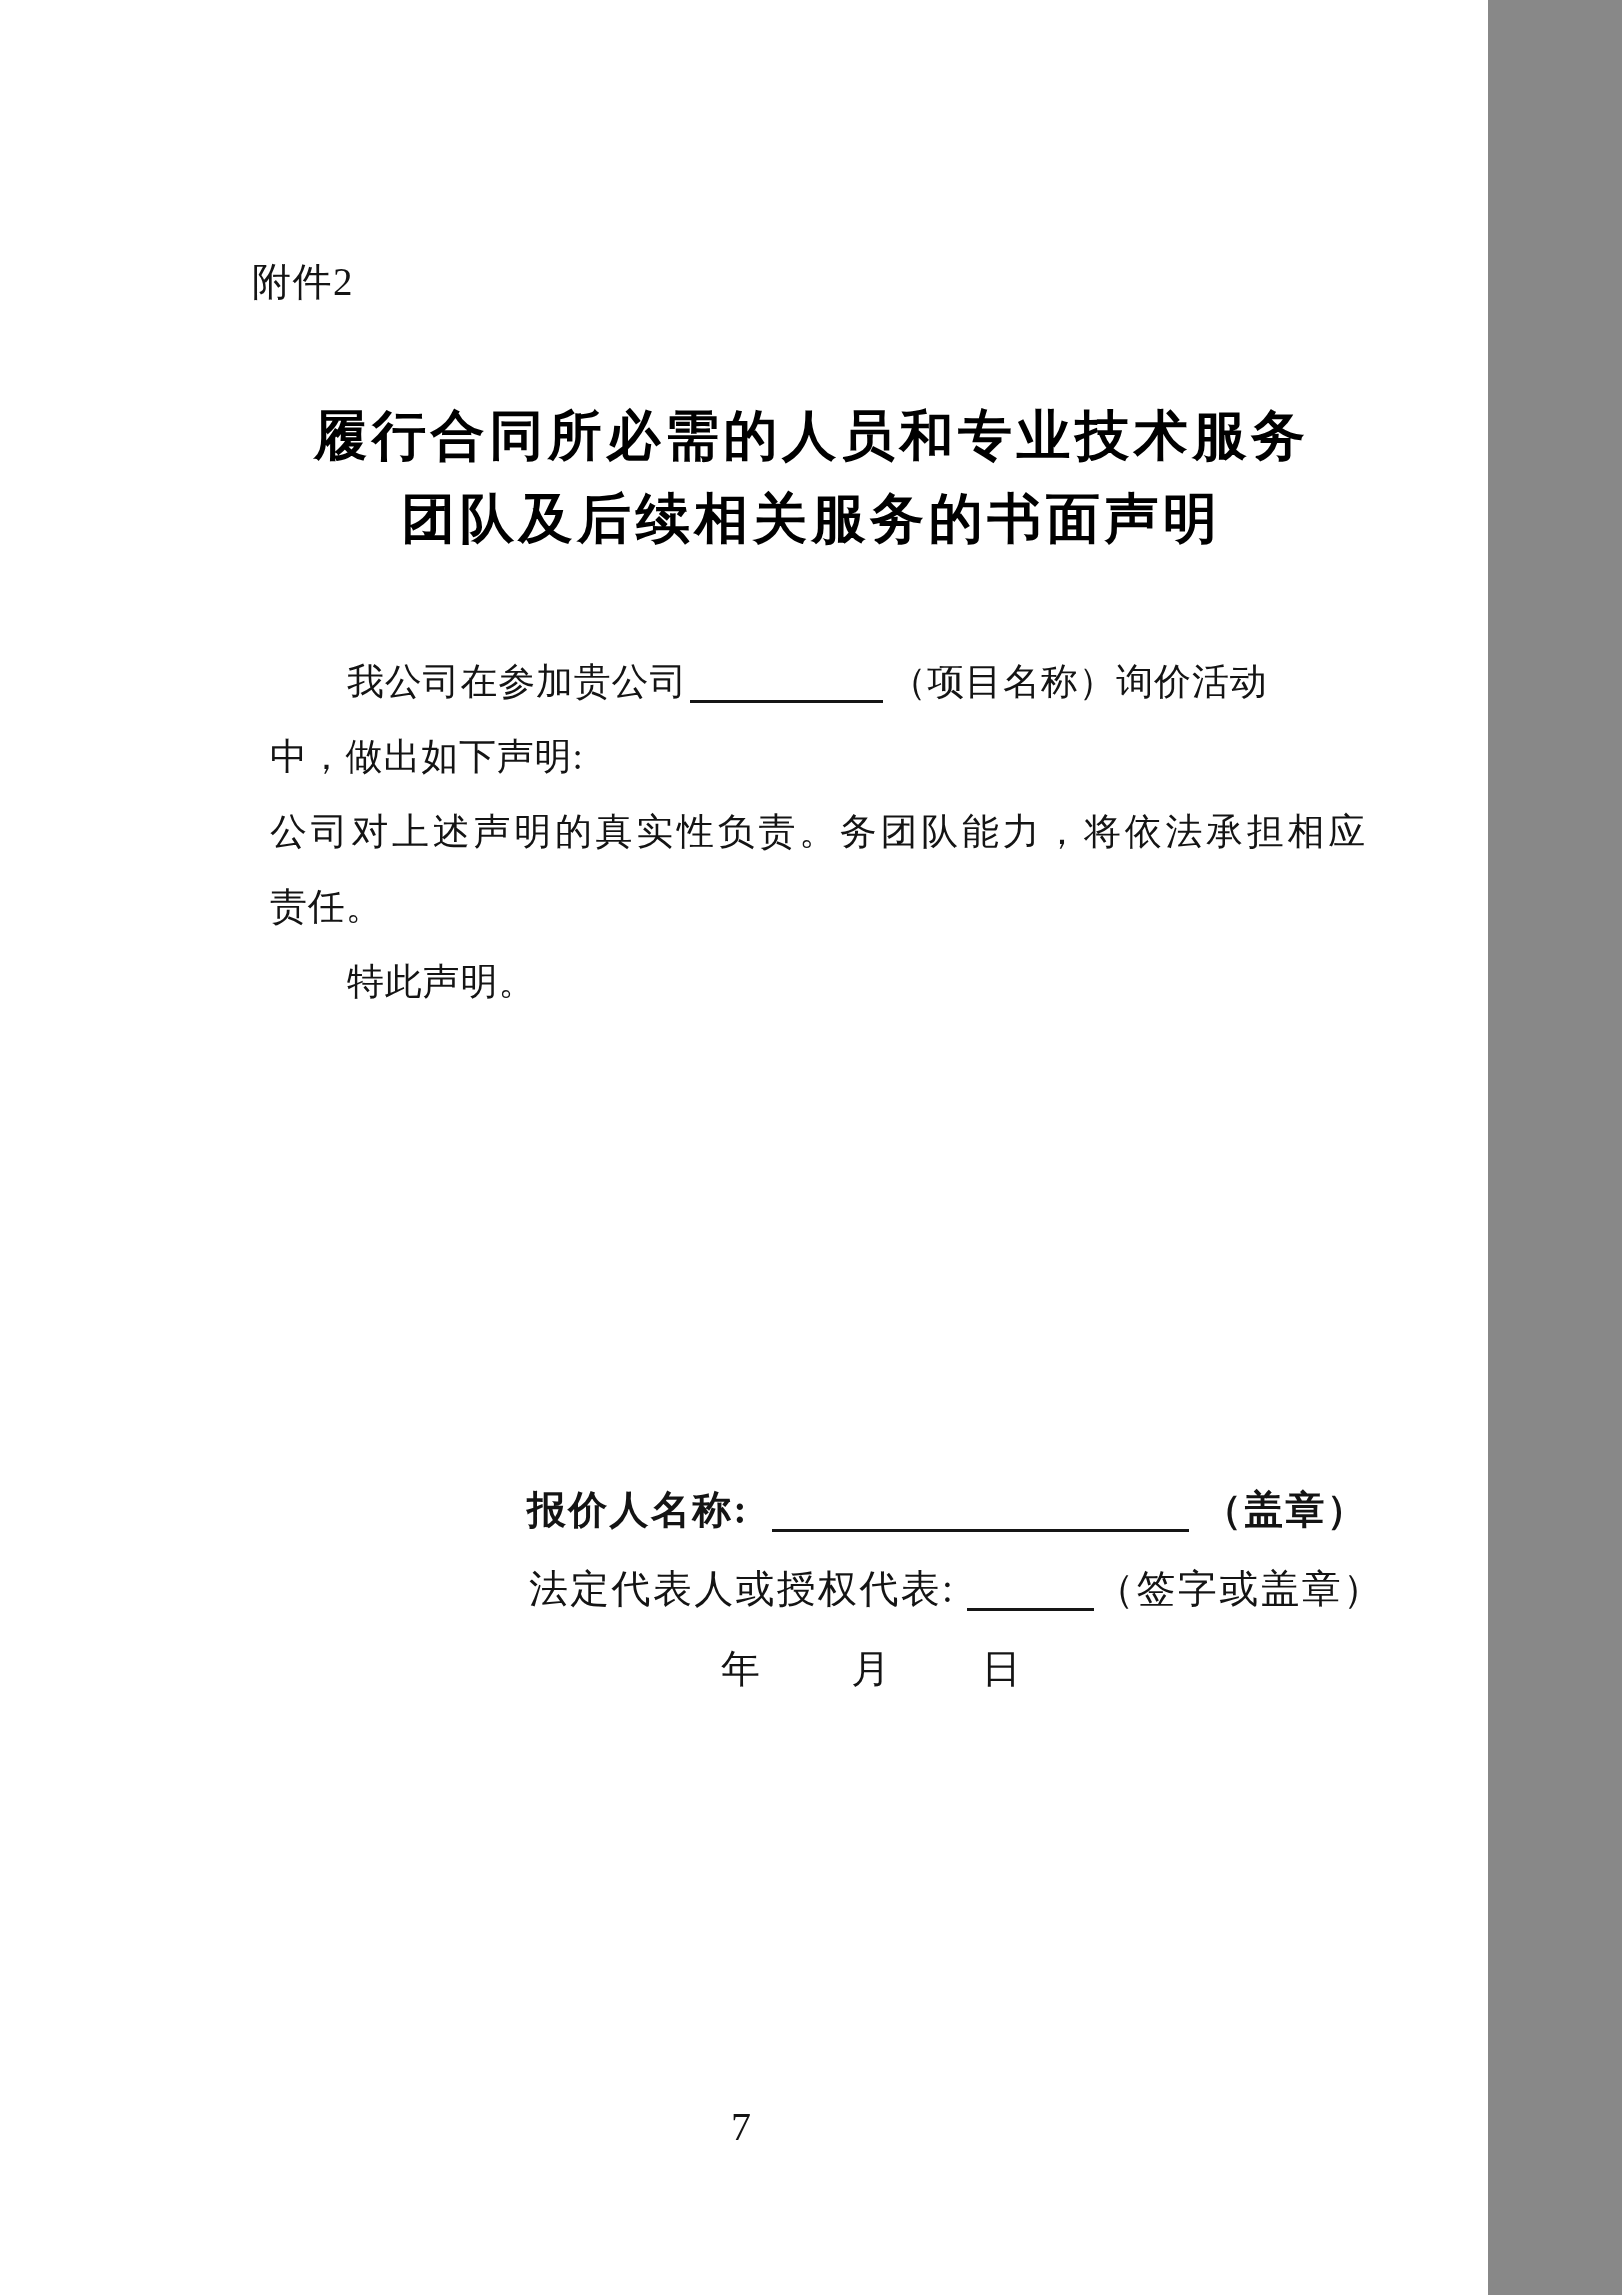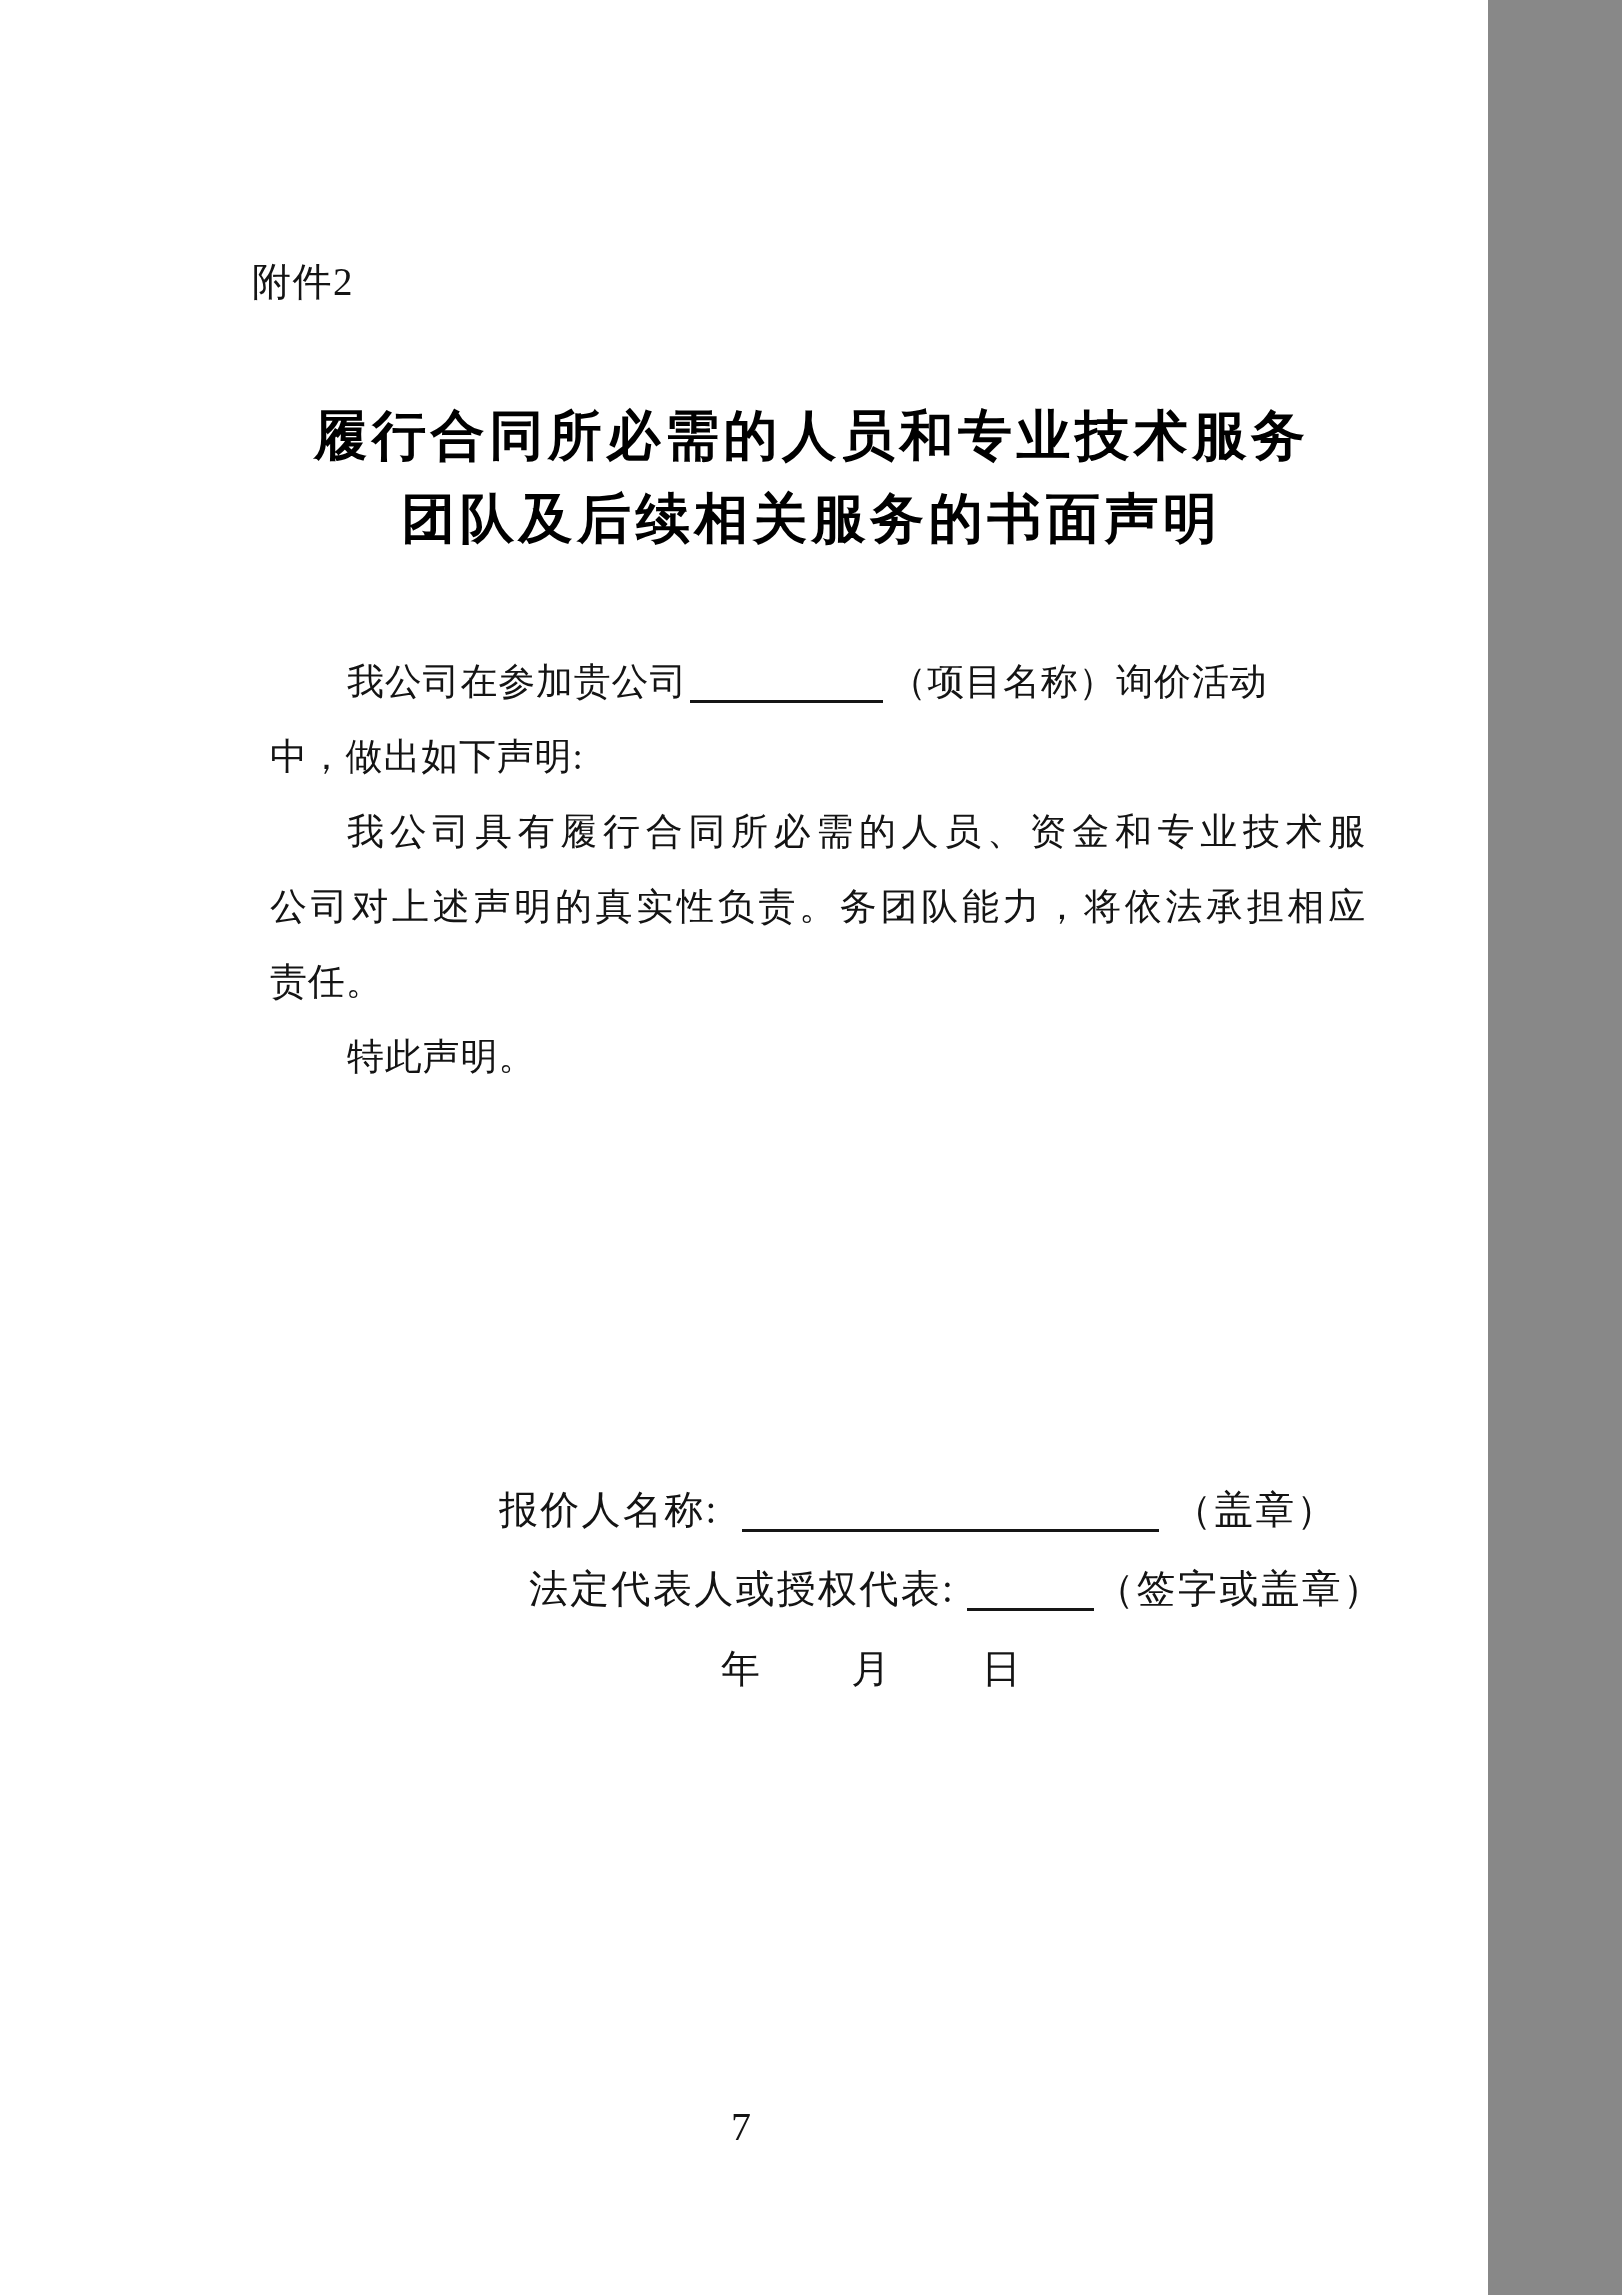--- a/index.html
+++ b/index.html
@@ -67,21 +67,21 @@
   }
   .blank.project { width: 193px; margin: 0 6.2px 0 3.1px; }
   
   .sigline {
     position: absolute;
     font-size: 39px;
     letter-spacing: 2.3px;
     white-space: nowrap;
     line-height: 54px;
   }
-  .sig-bidder { left: 499px; top: 1483px; }
+  .sig-bidder { left: 527px; top: 1483px; font-weight: bold; }
   .sig-rep    { left: 529px; top: 1562px; }
   .sig-date   { left: 721px; top: 1642px; }
   .blank.bidder { width: 417px; margin-left: 23px; margin-right: 14px; }
   .blank.rep    { width: 127px; margin-left: 11.6px; margin-right: 1.5px; }
   .date-gap { display: inline-block; width: 89px; }
   
   .page-number {
     position: absolute;
     left: 718px;
     top: 2103px;
@@ -111,21 +111,20 @@
   </h1>
 
   <div class="body-block">
 
     <div class="bline indent">
       <span>我公司在参加贵公司</span><span class="blank project"></span><span>（项目名称）询价活动</span>
     </div>
 
     <div class="bline">中，做出如下声明:</div>
 
-    <div class="bline just indent">我公司具有履行合同所必需的人员、资金和专业技术服</div>
     <div class="bline just">公司对上述声明的真实性负责。务团队能力，将依法承担相应</div>
     <div class="bline">责任。</div>
 
     <div class="bline indent">特此声明。</div>
   </div>
 
   <div class="sigline sig-bidder">
     <span>报价人名称:</span><span class="blank bidder"></span><span>（盖章）</span>
   </div>
 

